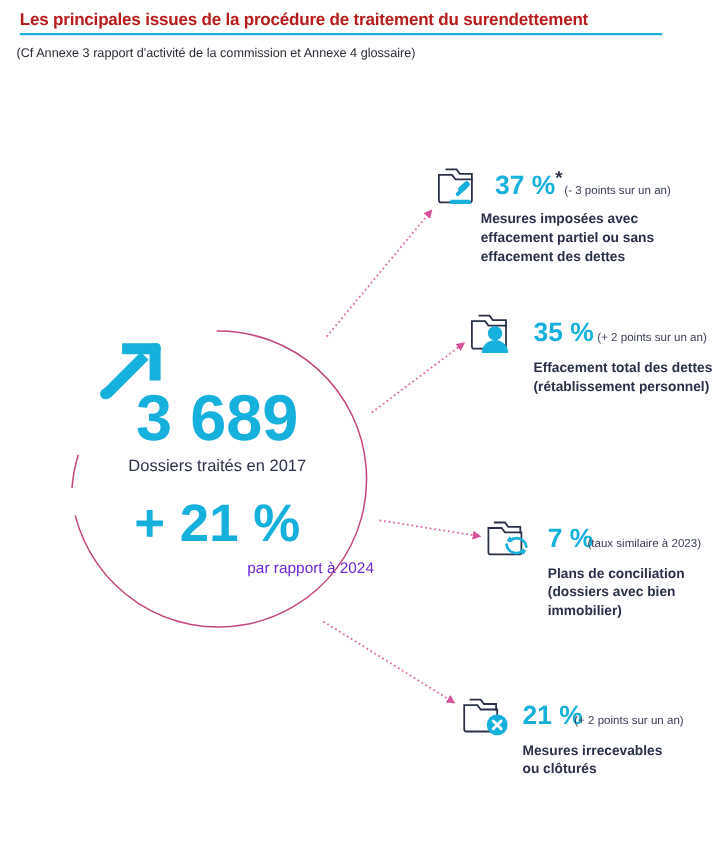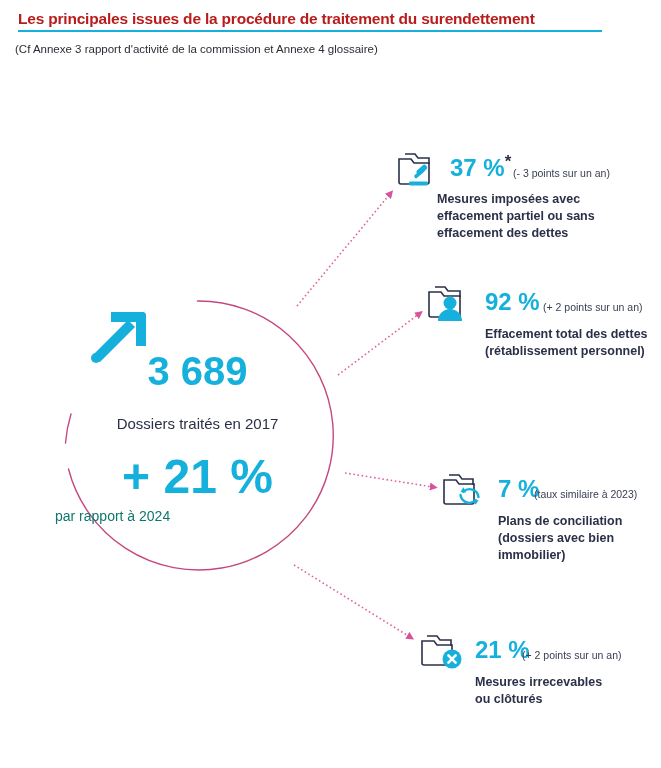--- a/index.html
+++ b/index.html
@@ -62,21 +62,21 @@
     width: 66px;
     height: 66px;
   }
 
   #main-figure {
     position: absolute;
     left: 0;
     top: 58px;
     width: 285px;
     text-align: center;
-    font-size: 40px;
+    font-size: 59px;
     font-weight: bold;
     color: #16B0DC;
     letter-spacing: 0px;
     line-height: 1;
   }
   #main-figure-caption {
     position: absolute;
     left: 0;
     top: 122px;
     width: 285px;
@@ -93,23 +93,23 @@
     font-size: 48px;
     font-weight: bold;
     color: #16B0DC;
     line-height: 1;
   }
   #growth-caption {
     position: absolute;
     left: 0;
     top: 215px;
     width: 285px;
-    text-align: left;
+    text-align: right;
     font-size: 14px;
-    color: #0f766e;
+    color: #6d28d9;
   }
 
   
   #connectors-svg {
     position: absolute;
     left: 0;
     top: 0;
     width: 661px;
     height: 768px;
     pointer-events: none;
@@ -245,21 +245,21 @@
     <svg class="stat-icon" viewBox="0 0 46 42">
       <g fill="none" stroke="#2B3049" stroke-width="1.6">
         <path d="M10 7 h10 l3 4 h12 v6"></path>
         <path d="M4 12 h12 l3 4 h16 v19 a2 2 0 0 1 -2 2 h-27 a2 2 0 0 1 -2 -2 z"></path>
       </g>
       <g fill="#16B0DC">
         <circle cx="25" cy="23" r="6.5"></circle>
         <path d="M13 41 a12 12 0 0 1 24 0 z"></path>
       </g>
     </svg>
-    <div class="stat-pct"><span>92 %</span><span class="stat-star"></span></div>
+    <div class="stat-pct"><span>35 %</span><span class="stat-star"></span></div>
     <div class="stat-note">(+ 2 points sur un an)</div>
   </div>
   <div class="stat-desc">Effacement total des dettes
 (rétablissement personnel)</div>
 </div>
 
 <div class="stat-block" id="stat-block-2">
   <div class="stat-row">
     <svg class="stat-icon" viewBox="0 0 46 42">
       <g fill="none" stroke="#2B3049" stroke-width="1.6">

